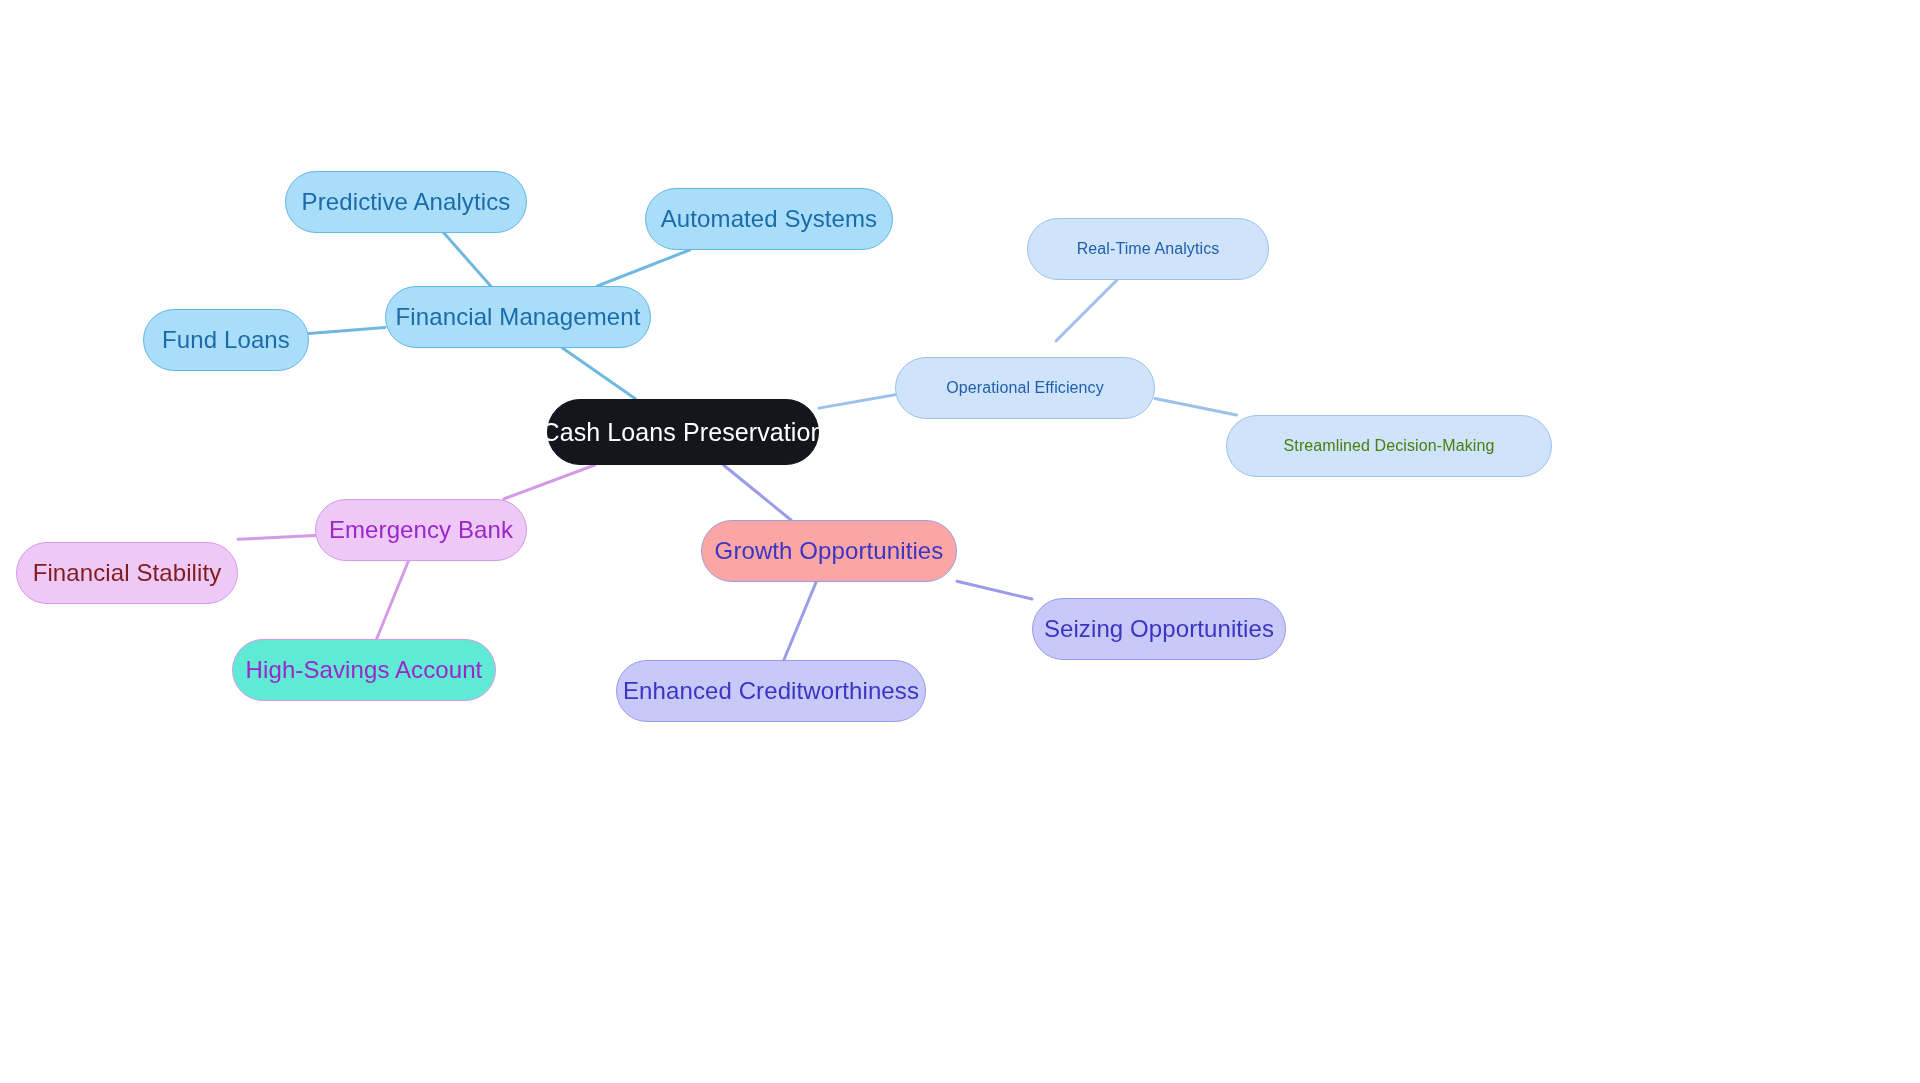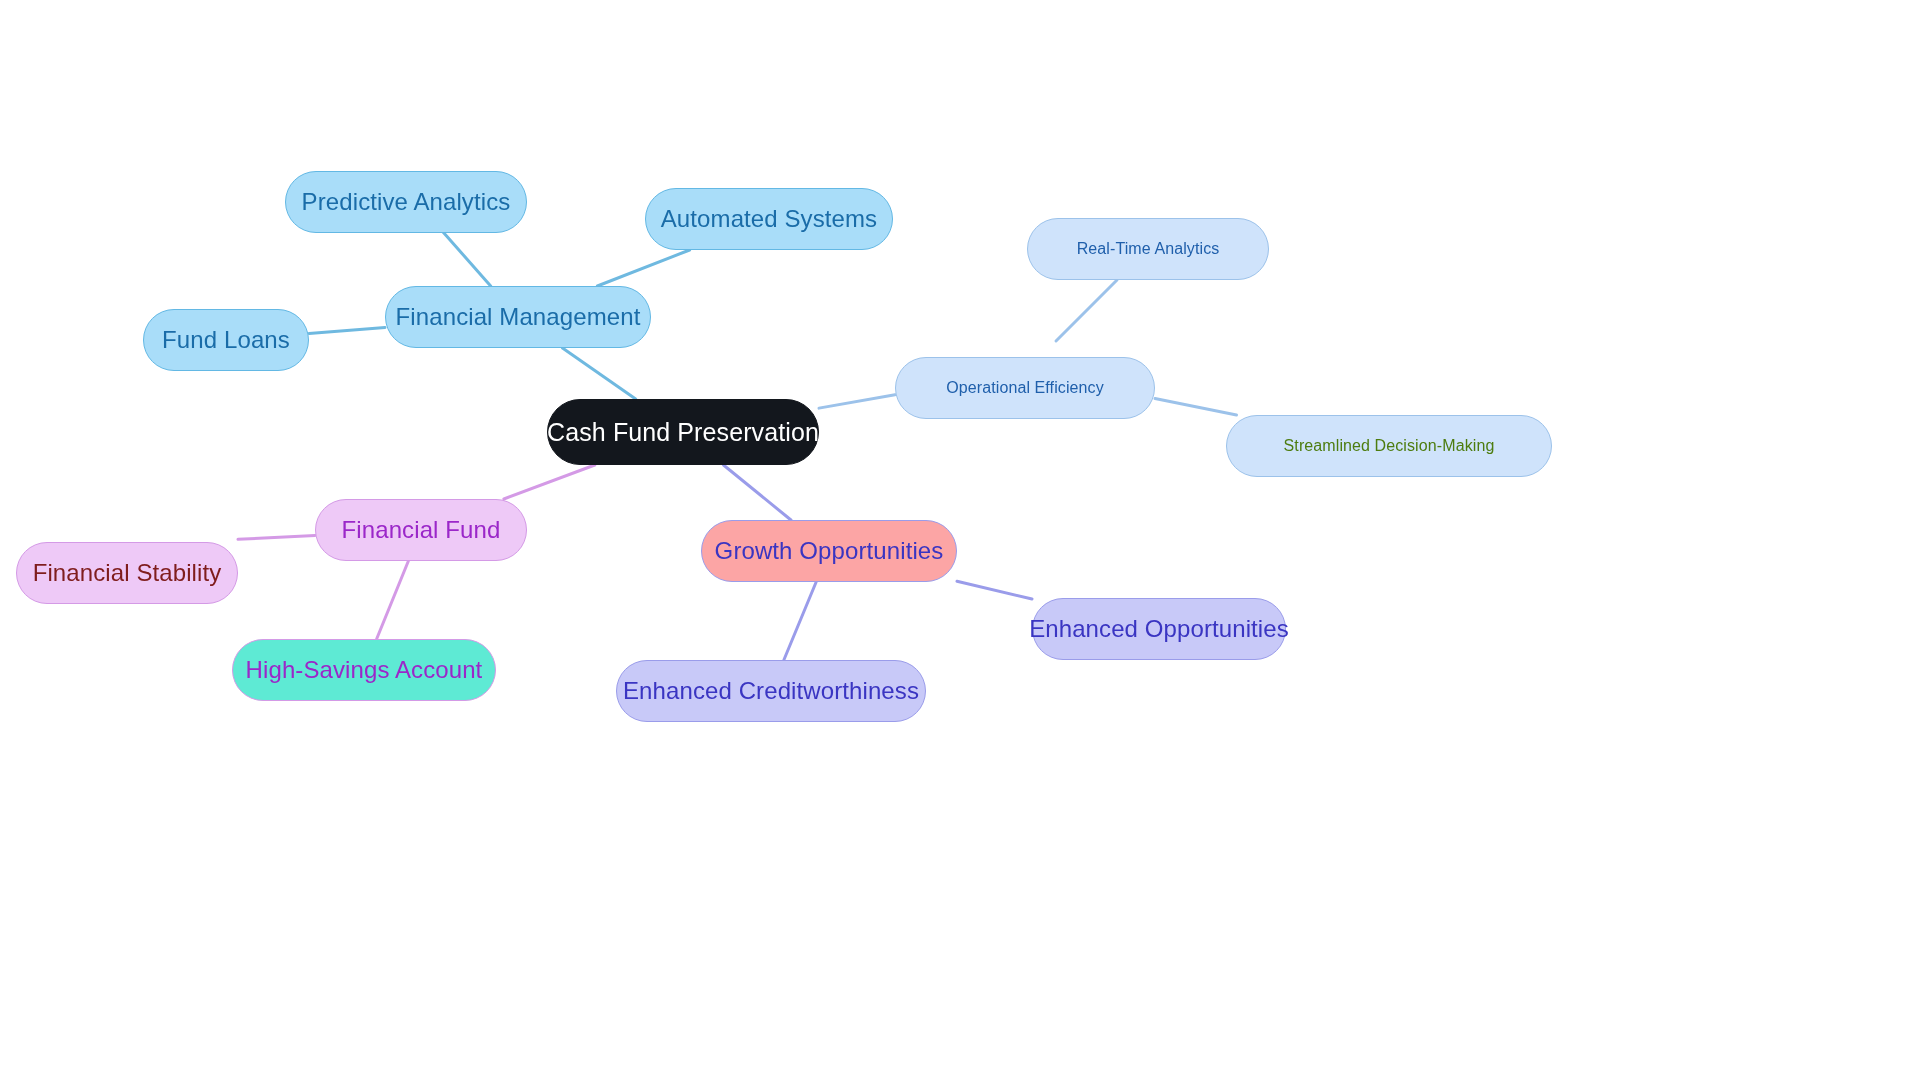--- a/index.html
+++ b/index.html
@@ -91,21 +91,21 @@
       <line x1="1155" y1="398.42857142857144" x2="1236.5135135135135" y2="415" stroke="#9cc2ea" stroke-width="3" stroke-linecap="round"></line>
       <line x1="723.4873949579832" y1="465" x2="790.9663865546219" y2="520" stroke="#9a9cea" stroke-width="3" stroke-linecap="round"></line>
       <line x1="957" y1="581.2545454545455" x2="1032" y2="598.9818181818182" stroke="#9a9cea" stroke-width="3" stroke-linecap="round"></line>
       <line x1="816.1571428571428" y1="582" x2="783.8428571428572" y2="660" stroke="#9a9cea" stroke-width="3" stroke-linecap="round"></line>
       <line x1="594.7755102040817" y1="465" x2="503.8775510204082" y2="499" stroke="#d49ae6" stroke-width="3" stroke-linecap="round"></line>
       <line x1="315" y1="535.4081632653061" x2="238" y2="539.3367346938776" stroke="#d49ae6" stroke-width="3" stroke-linecap="round"></line>
       <line x1="408.37857142857143" y1="561" x2="376.62142857142857" y2="639" stroke="#d49ae6" stroke-width="3" stroke-linecap="round"></line>
     </svg>
   <div id="node-layer">
       <div class="node root" style="left: 547px; top: 399px; width: 272px; height: 66px;">
-        <span class="node-label">Cash Fund Preservation</span>
+        <span class="node-label">Cash Loans Preservation</span>
       </div>
       <div class="node branch-blue" style="left: 385px; top: 286px; width: 266px; height: 62px; background: rgb(169, 221, 249); border-color: rgb(99, 184, 228); color: rgb(26, 108, 168);">
         <span class="node-label">Financial Management</span>
       </div>
       <div class="node branch-blue" style="left: 285px; top: 159px; width: 242px; height: 62px; background: rgb(169, 221, 249); border-color: rgb(99, 184, 228); color: rgb(26, 108, 168); margin-top: 12px;">
         <span class="node-label">Predictive Analytics</span>
       </div>
       <div class="node branch-blue" style="left: 645px; top: 188px; width: 248px; height: 62px; background: rgb(169, 221, 249); border-color: rgb(99, 184, 228); color: rgb(26, 108, 168);">
         <span class="node-label">Automated Systems</span>
       </div>
@@ -118,27 +118,27 @@
       <div class="node branch-paleblue" style="left: 1027px; top: 218px; width: 242px; height: 62px; background: rgb(207, 227, 251); border-color: rgb(156, 194, 234); color: rgb(31, 95, 171);">
         <span class="node-label">Real-Time Analytics</span>
       </div>
       <div class="node branch-paleblue" style="left: 1226px; top: 415px; width: 326px; height: 62px; background: rgb(207, 227, 251); border-color: rgb(156, 194, 234); color: #4d7c0f;">
         <span class="node-label">Streamlined Decision-Making</span>
       </div>
       <div class="node branch-periwinkle" style="left: 701px; top: 520px; width: 256px; height: 62px; background: #fca5a5; border-color: rgb(154, 156, 234); color: rgb(58, 53, 194);">
         <span class="node-label">Growth Opportunities</span>
       </div>
       <div class="node branch-periwinkle" style="left: 1032px; top: 598px; width: 254px; height: 62px; background: rgb(200, 201, 248); border-color: rgb(154, 156, 234); color: rgb(58, 53, 194);">
-        <span class="node-label">Enhanced Opportunities</span>
+        <span class="node-label">Seizing Opportunities</span>
       </div>
       <div class="node branch-periwinkle" style="left: 616px; top: 660px; width: 310px; height: 62px; background: rgb(200, 201, 248); border-color: rgb(154, 156, 234); color: rgb(58, 53, 194);">
         <span class="node-label">Enhanced Creditworthiness</span>
       </div>
       <div class="node branch-violet" style="left: 315px; top: 499px; width: 212px; height: 62px; background: rgb(238, 201, 247); border-color: rgb(212, 154, 230); color: rgb(155, 39, 201);">
-        <span class="node-label">Financial Fund</span>
+        <span class="node-label">Emergency Bank</span>
       </div>
       <div class="node branch-violet" style="left: 16px; top: 542px; width: 222px; height: 62px; background: rgb(238, 201, 247); border-color: rgb(212, 154, 230); color: #7f1d1d;">
         <span class="node-label">Financial Stability</span>
       </div>
       <div class="node branch-violet" style="left: 232px; top: 639px; width: 264px; height: 62px; background: #5eead4; border-color: rgb(212, 154, 230); color: rgb(155, 39, 201); justify-content: center;">
         <span class="node-label">High-Savings Account</span>
       </div>
     </div>
 </div>
 

